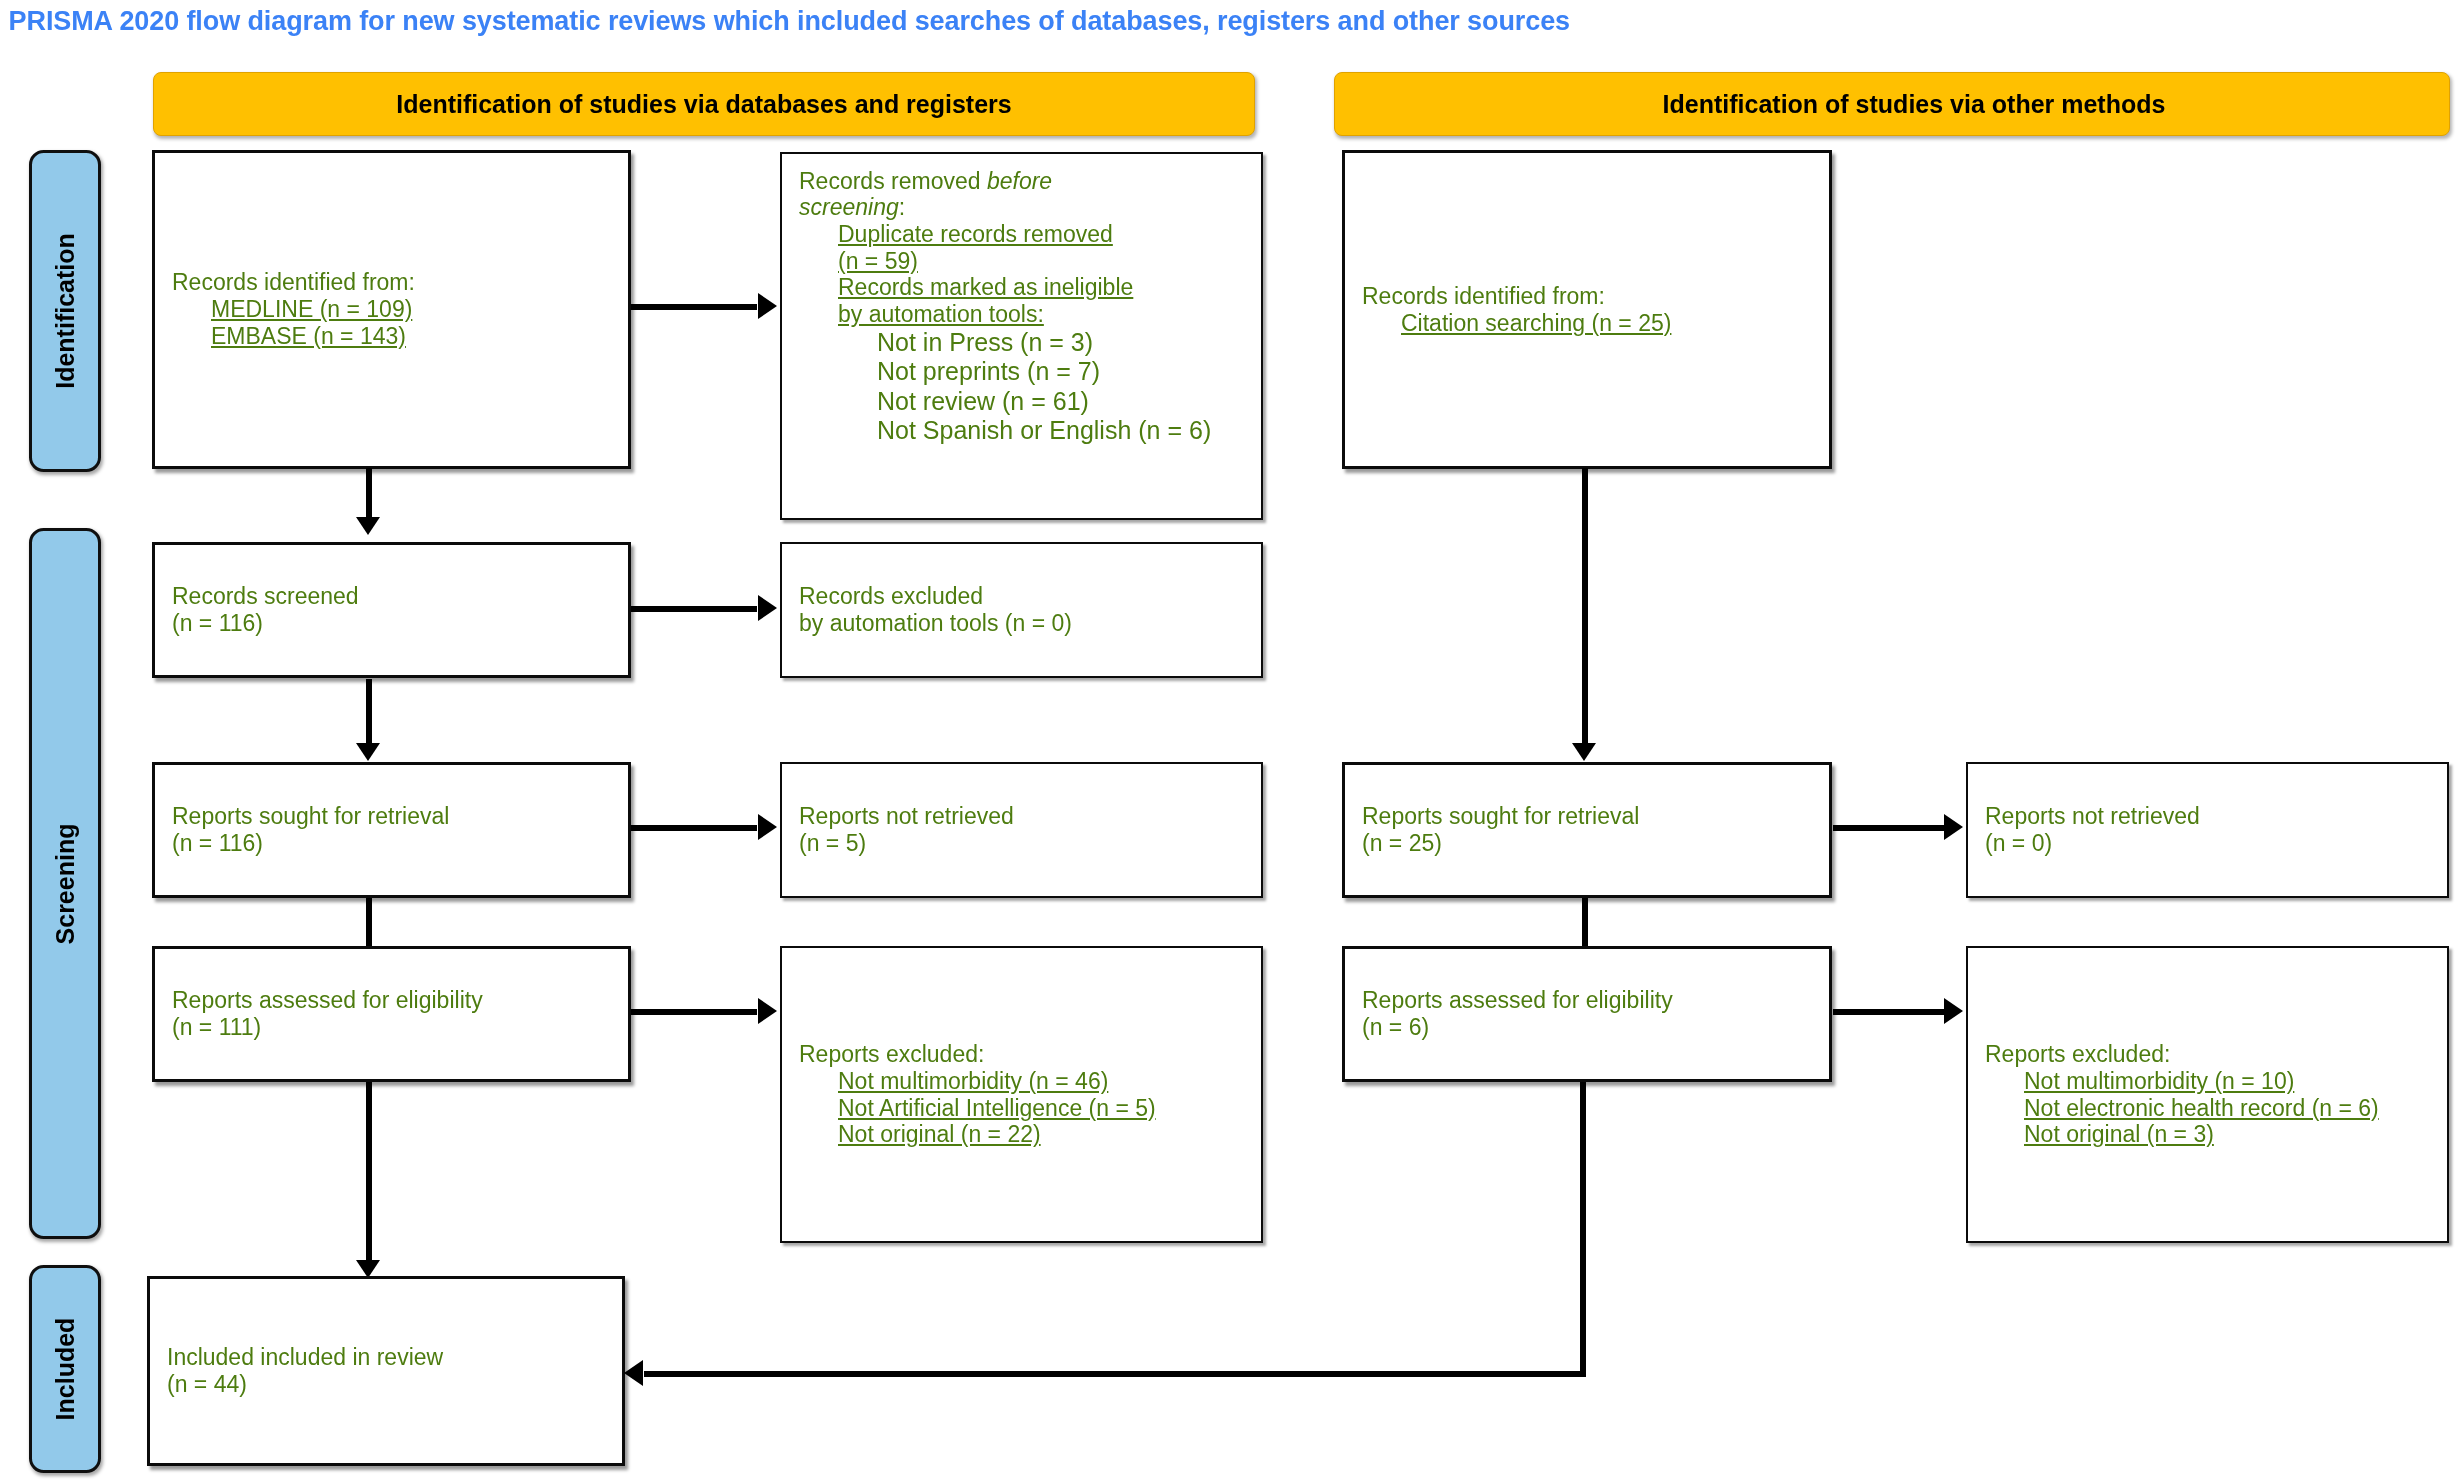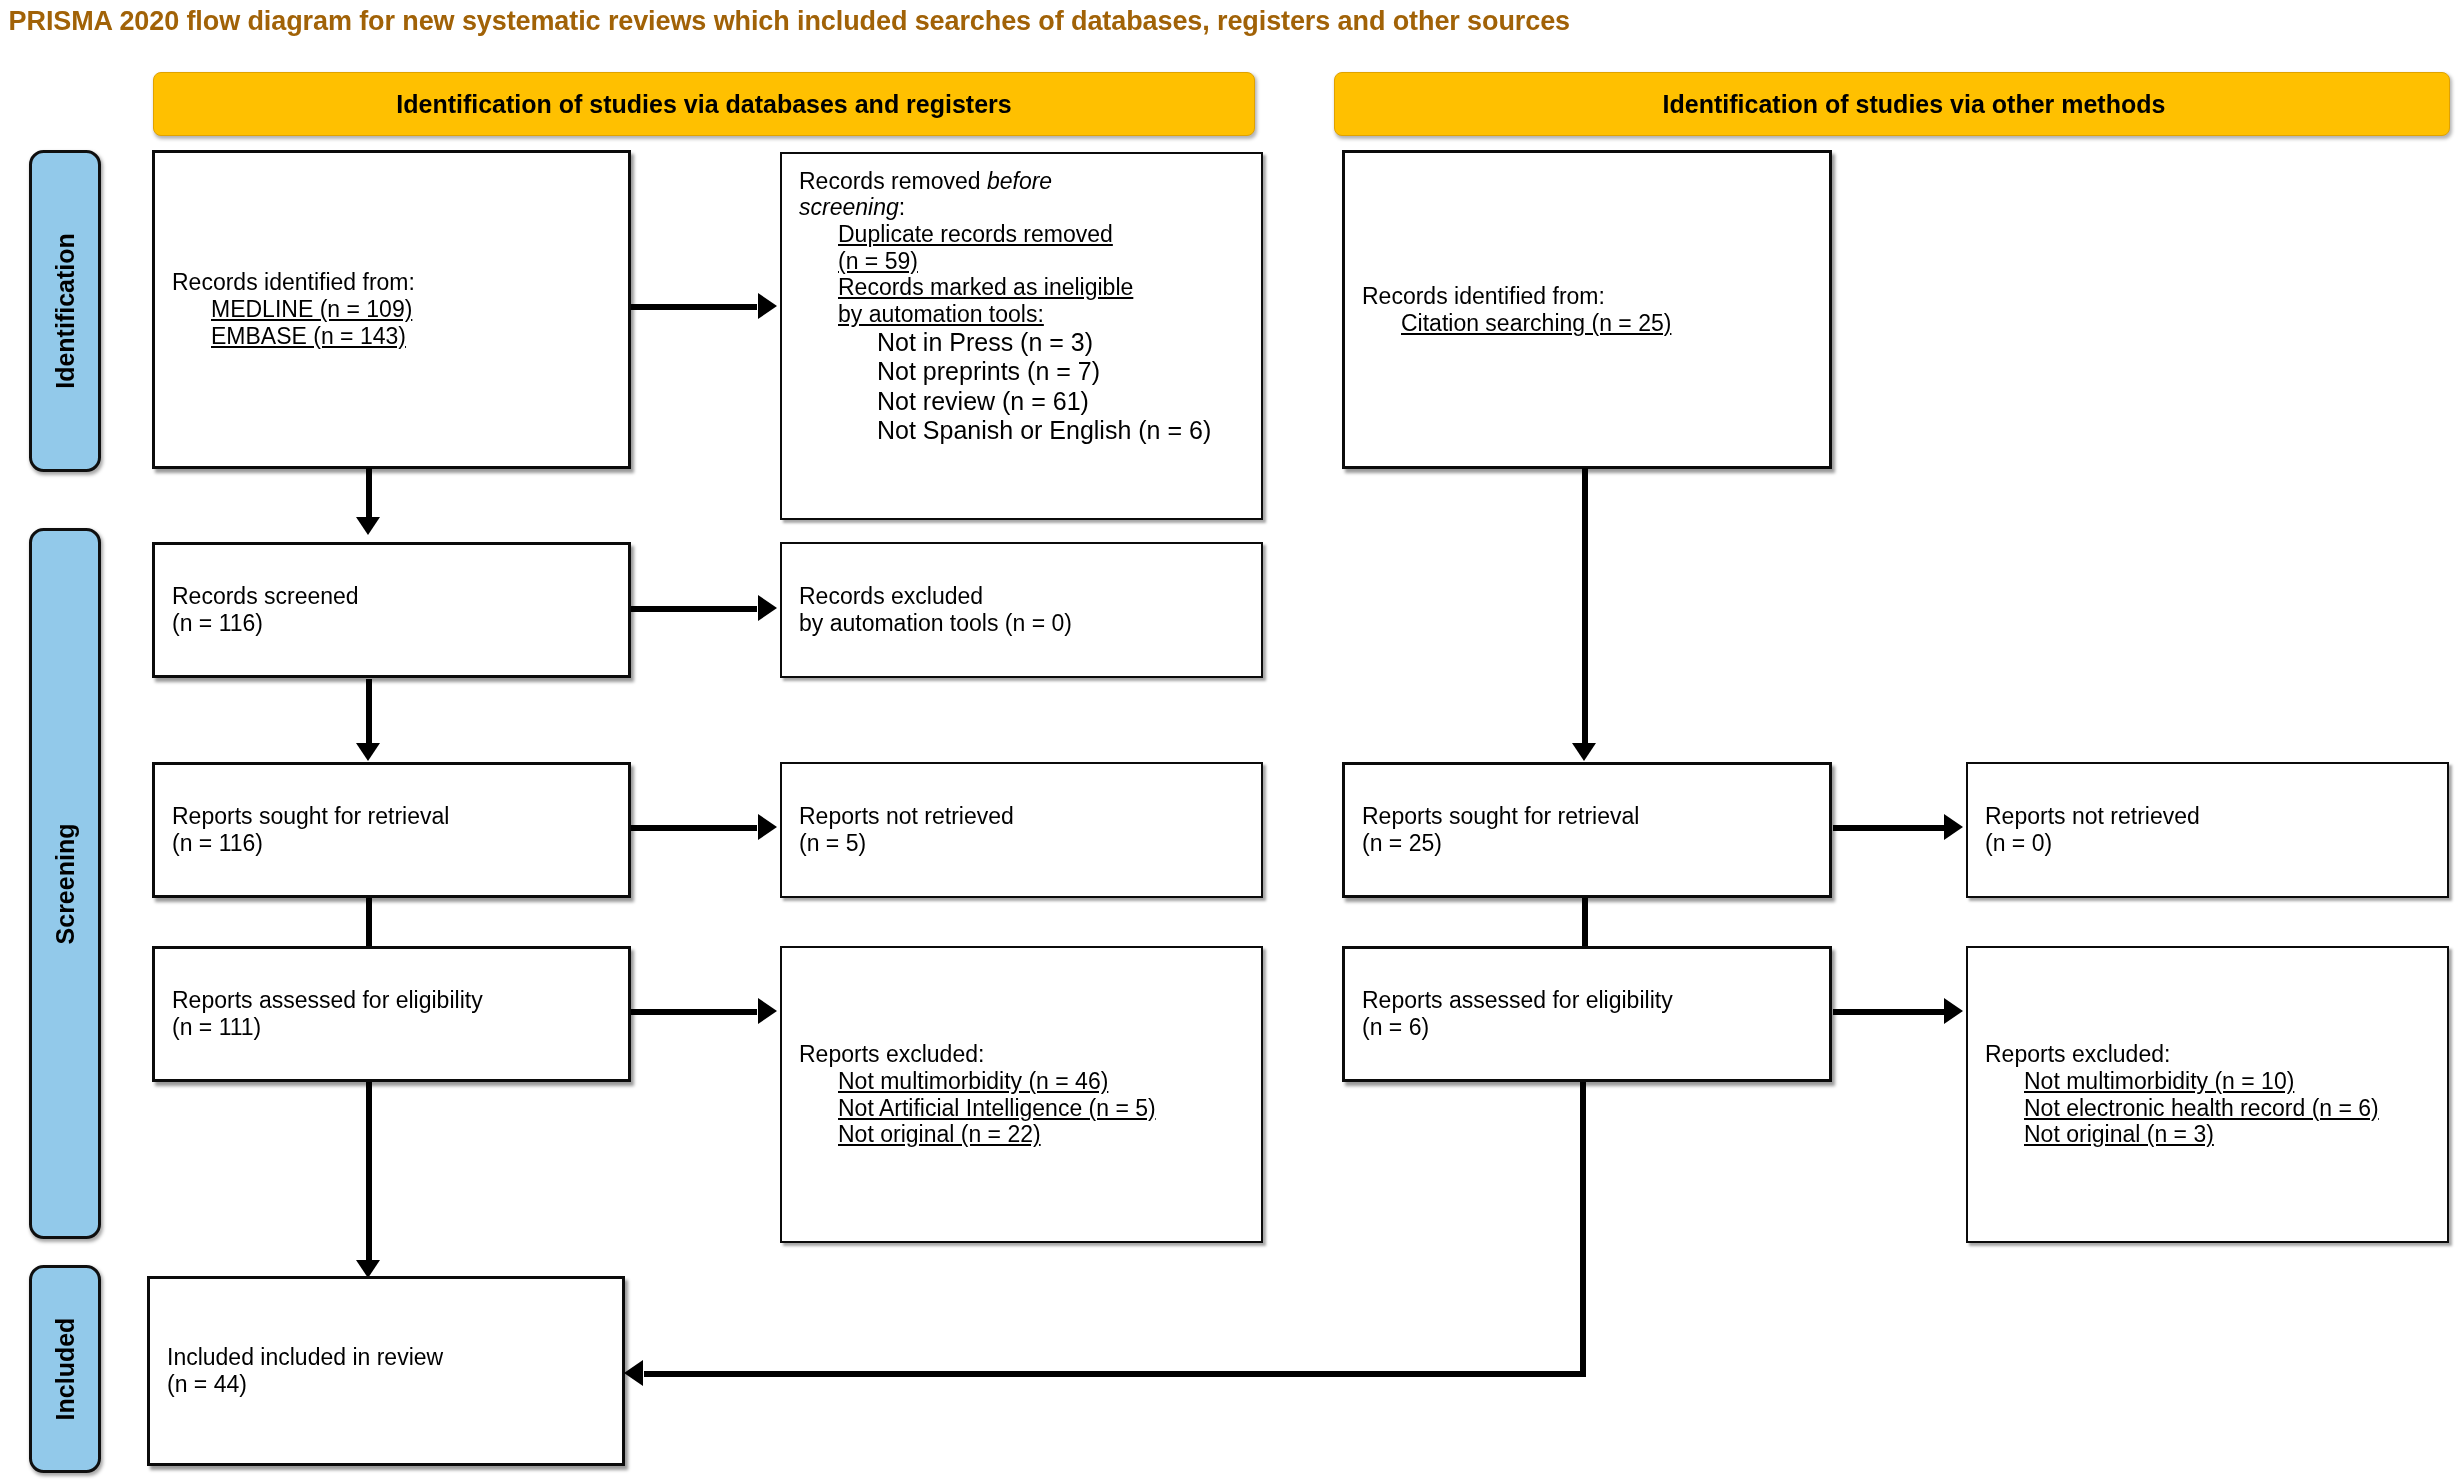--- a/index.html
+++ b/index.html
@@ -21,21 +21,21 @@
 
   
   #doc-title {
     position: absolute;
     left: 8.6px;
     top: 6.1px;
     width: 1839px;
     font-size: 27px;
     font-weight: bold;
     letter-spacing: -0.1px;
-    color: #a16207;
+    color: #3b82f6;
     white-space: nowrap;
   }
 
   
   .banner {
     position: absolute;
     background: #FFC000;
     border: 1.8px solid #E0A200;
     border-radius: 8px;
     box-shadow: 1.8px 2.5px 3.7px rgba(0,0,0,0.30);
@@ -82,21 +82,21 @@
   }
   .box.thin {
     border-width: 2.5px;
     box-shadow: 2.5px 3.1px 2.5px rgba(0,0,0,0.35);
   }
   .box .inner {
     width: 100%;
     padding: 0 17px;
     font-size: 23px;
     line-height: 1.16;
-    color: #000000;
+    color: #4d7c0f;
   }
   .box .inner.top {
     align-self: flex-start;
     padding-top: 13.5px;
   }
   .lvl1 { display: block; }
   .lvl2 { display: block; padding-left: 39px; text-decoration: underline; }
   .lvl3 { display: block; padding-left: 78px; font-size: 25px; line-height: 1.18; }
   .ital { font-style: italic; }
 

